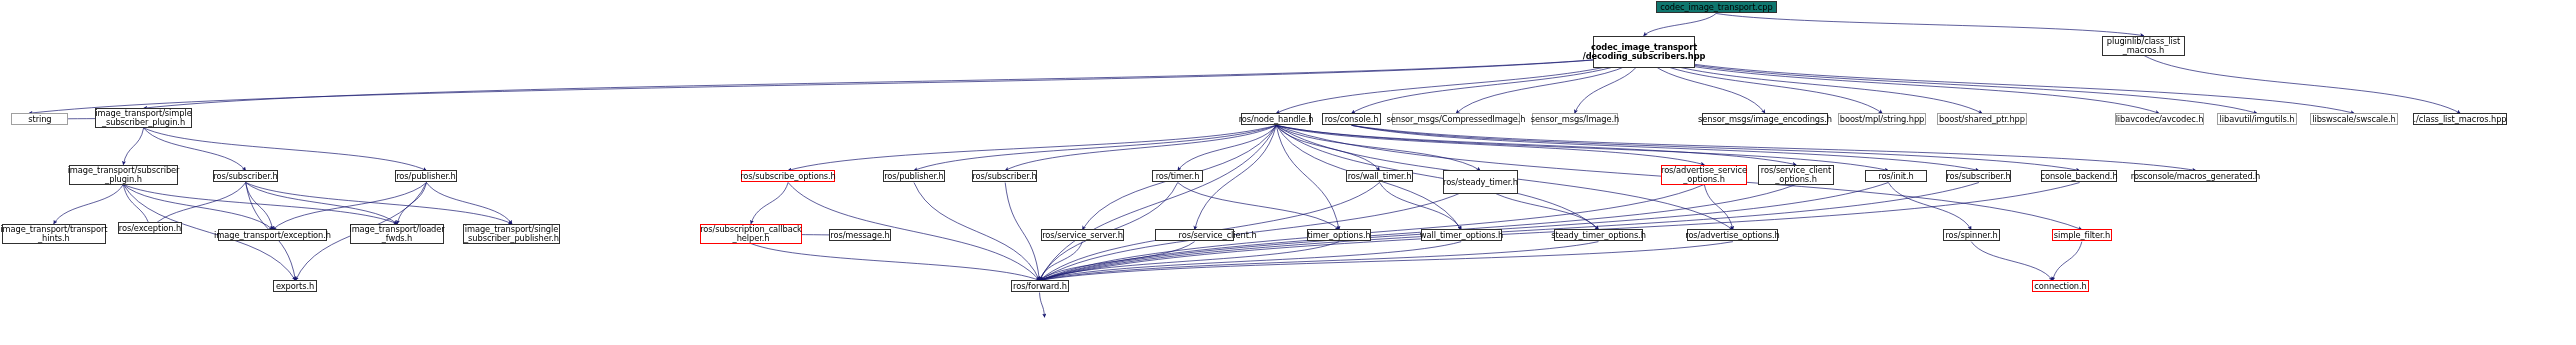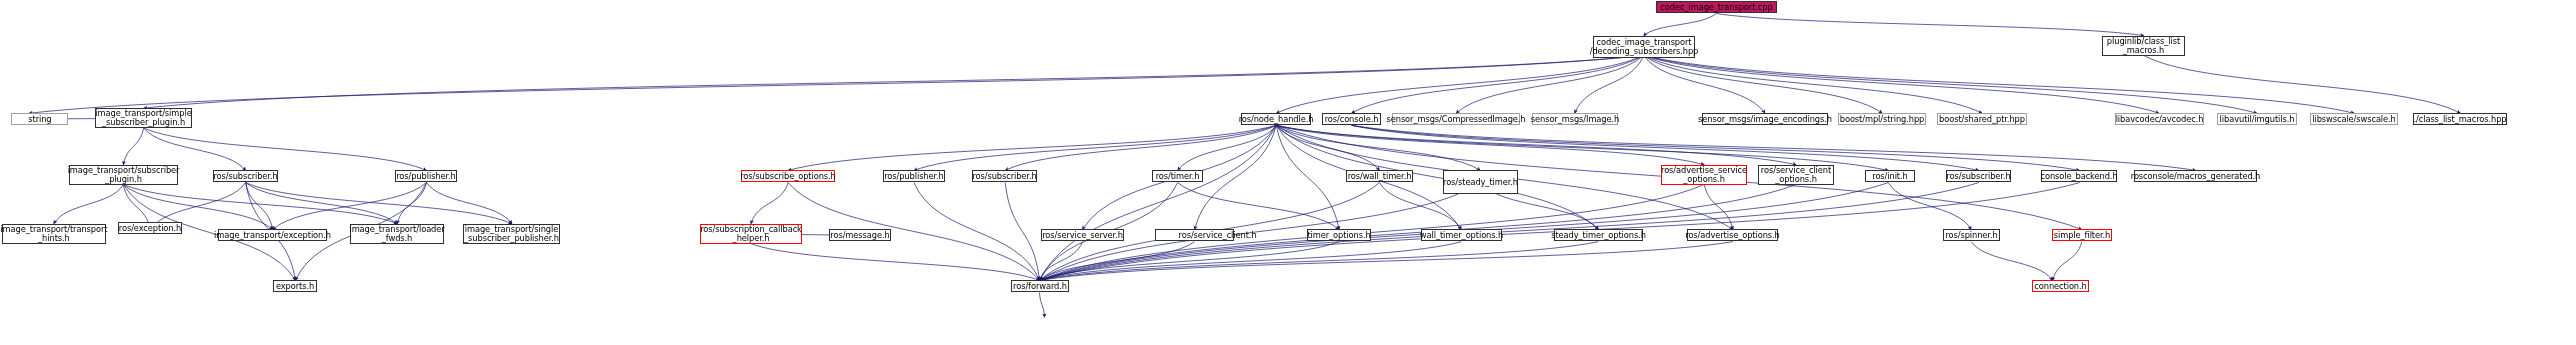--- a/index.html
+++ b/index.html
@@ -24,21 +24,21 @@
     color:#000000;
     background:#ffffff;
     border:0.6px solid #a0a0a0;
     white-space:pre-line;
     letter-spacing:-0.1px;
     padding:0 1.9px;
     cursor:pointer;
   }
   .node.b{ border:1px solid #303030; }
   .node.r{ border:1px solid #ff0000; }
-  .node.root{ background:#be185d; border:1px solid #303030; }
+  .node.root{ background:#0f766e; border:1px solid #303030; }
 </style>
 </head>
 <body>
 
 <div id="canvas">
   <svg id="edges" viewBox="0 0 4053 544" width="2576" height="346">
       <defs>
         <marker id="arrow" viewBox="0 0 10 10" refX="9" refY="5" markerWidth="6" markerHeight="6" orient="auto-start-reverse">
           <path d="M 0 0 L 10 5 L 0 10 L 2.6 5 z" fill="#191970"></path>
         </marker>
@@ -119,21 +119,21 @@
       <path d="M 3101.5 380 C 3124.54 413.55 3206.46 407.45 3229.5 441" fill="none" stroke="#191970" stroke-width="1.1" marker-end="url(#arrow)"></path>
       <path d="M 3275.5 380 C 3267.22 413.55 3237.78 407.45 3229.5 441" fill="none" stroke="#191970" stroke-width="1.1" marker-end="url(#arrow)"></path>
       <path d="M 1635.5 460 C 1636.94 481.45 1642.06 477.55 1643.5 499" fill="none" stroke="#191970" stroke-width="1.1" marker-end="url(#arrow)"></path>
       <path d="M 2008 197 C 1953.1 287.2 1757.9 270.8 1703 361" fill="none" stroke="#191970" stroke-width="1.1" marker-end="url(#arrow)"></path>
       <path d="M 2008 197 C 1984.87 287.2 1902.63 270.8 1879.5 361" fill="none" stroke="#191970" stroke-width="1.1" marker-end="url(#arrow)"></path>
       <path d="M 2008 197 C 2236.15 287.2 3047.35 270.8 3275.5 361" fill="none" stroke="#191970" stroke-width="1.1" marker-end="url(#arrow)"></path>
       <path d="M 2008 197 C 2060.38 287.2 2246.62 270.8 2299 361" fill="none" stroke="#191970" stroke-width="1.1" marker-end="url(#arrow)"></path>
       <path d="M 2008 197 C 2099.26 287.2 2423.74 270.8 2515 361" fill="none" stroke="#191970" stroke-width="1.1" marker-end="url(#arrow)"></path>
     </svg>
 <div class="node root" style="left: 1656px; top: 1.3px; width: 121px; height: 12px;">codec_image_transport.cpp</div>
-    <div class="node b" style="left: 1593px; top: 36px; width: 102px; height: 22px;">codec_image_transport
+    <div class="node b" style="left: 1593px; top: 36px; width: 102px; height: 32px; font-weight: bold;">codec_image_transport
 /decoding_subscribers.hpp</div>
     <div class="node b" style="left: 2102px; top: 36px; width: 83px; height: 19.7px;">pluginlib/class_list
 _macros.h</div>
     <div class="node " style="left: 11.4px; top: 113px; width: 57px; height: 12px;">string</div>
     <div class="node b" style="left: 95px; top: 108px; width: 97px; height: 19.7px;">image_transport/simple
 _subscriber_plugin.h</div>
     <div class="node b" style="left: 1241px; top: 113px; width: 70px; height: 12px;">ros/node_handle.h</div>
     <div class="node b" style="left: 1322px; top: 113px; width: 59px; height: 12px;">ros/console.h</div>
     <div class="node " style="left: 1392px; top: 113px; width: 128px; height: 12px;">sensor_msgs/CompressedImage.h</div>
     <div class="node " style="left: 1532px; top: 113px; width: 86px; height: 12px;">sensor_msgs/Image.h</div>
@@ -151,21 +151,21 @@
     <div class="node r" style="left: 741px; top: 170px; width: 94px; height: 12px;">ros/subscribe_options.h</div>
     <div class="node b" style="left: 883px; top: 170px; width: 62px; height: 12px;">ros/publisher.h</div>
     <div class="node b" style="left: 972px; top: 170px; width: 65px; height: 12px;">ros/subscriber.h</div>
     <div class="node b" style="left: 1152px; top: 170px; width: 51px; height: 12px;">ros/timer.h</div>
     <div class="node b" style="left: 1346px; top: 170px; width: 67px; height: 12px;">ros/wall_timer.h</div>
     <div class="node b" style="left: 1443px; top: 170px; width: 75px; height: 24px;">ros/steady_timer.h</div>
     <div class="node r" style="left: 1661px; top: 165px; width: 86px; height: 19.7px;">ros/advertise_service
 _options.h</div>
     <div class="node b" style="left: 1758px; top: 165px; width: 76px; height: 19.7px;">ros/service_client
 _options.h</div>
-    <div class="node b" style="left: 1865px; top: 170px; width: 50px; height: 12px;">ros/init.h</div>
+    <div class="node b" style="left: 1865px; top: 170px; width: 62px; height: 12px;">ros/init.h</div>
     <div class="node b" style="left: 1946px; top: 170px; width: 65px; height: 12px;">ros/subscriber.h</div>
     <div class="node b" style="left: 2041px; top: 170px; width: 76px; height: 12px;">console_backend.h</div>
     <div class="node b" style="left: 2134px; top: 170px; width: 123px; height: 12px;">rosconsole/macros_generated.h</div>
     <div class="node b" style="left: 1.9px; top: 224px; width: 104px; height: 19.7px;">image_transport/transport
 _hints.h</div>
     <div class="node b" style="left: 118px; top: 222px; width: 64px; height: 12px;">ros/exception.h</div>
     <div class="node b" style="left: 218px; top: 229px; width: 109px; height: 12px;">image_transport/exception.h</div>
     <div class="node b" style="left: 350px; top: 224px; width: 94px; height: 19.7px;">image_transport/loader
 _fwds.h</div>
     <div class="node b" style="left: 463px; top: 224px; width: 97px; height: 19.7px;">image_transport/single

